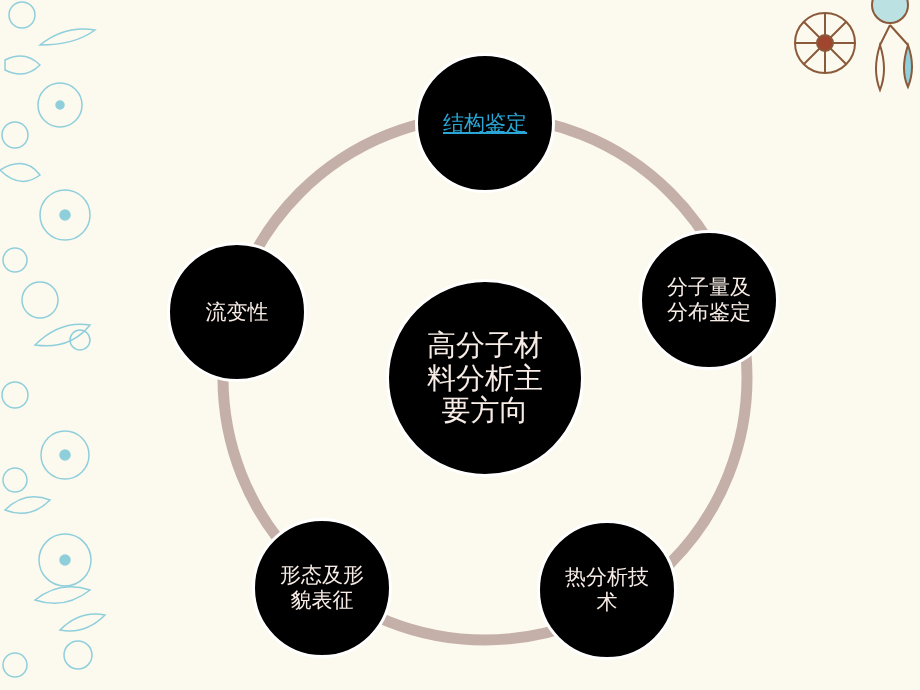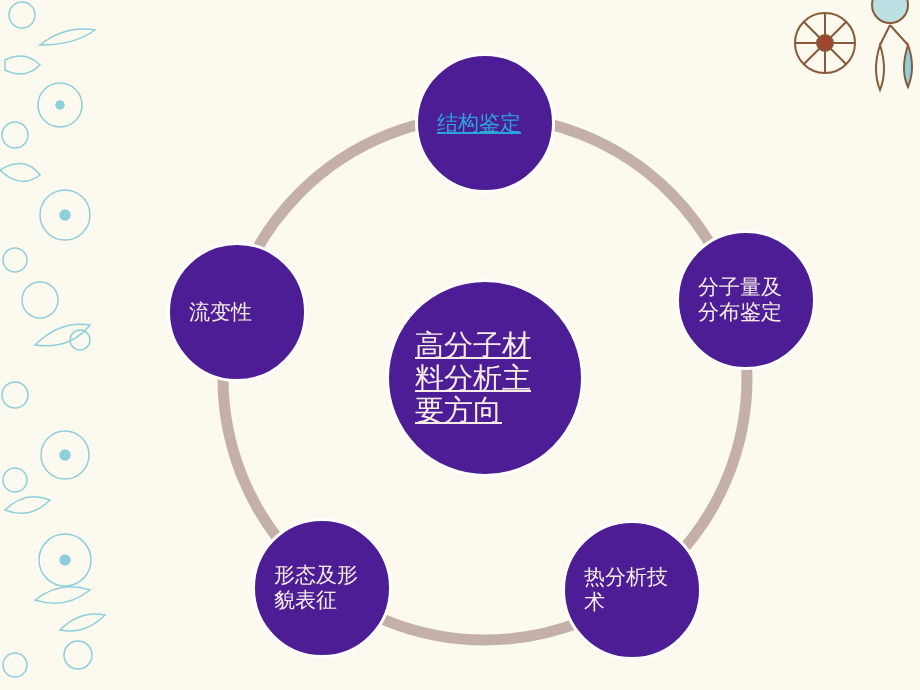--- a/index.html
+++ b/index.html
@@ -1,24 +1,24 @@
 <!DOCTYPE html>
 <html><head>
 <meta charset="utf-8">
 <style>
   html, body { margin: 0; padding: 0; }
   body { width: 920px; height: 690px; background: #fcf9ee; position: relative; overflow: hidden; font-family: "DejaVu Sans", sans-serif; }
   .floral-left { position: absolute; left: 0; top: 0; width: 115px; height: 690px; }
   .floral-right { position: absolute; left: 780px; top: 0; width: 140px; height: 95px; }
   .ring { position: absolute; left: 0; top: 0; width: 920px; height: 690px; }
-  .node { position: absolute; border-radius: 50%; background: #4c1d95; border: 3px solid #ffffff; box-sizing: border-box; display: flex; align-items: center; justify-content: center; text-align: left; color: #f7ece6; }
+  .node { position: absolute; border-radius: 50%; background: #000000; border: 3px solid #ffffff; box-sizing: border-box; display: flex; align-items: center; justify-content: center; text-align: center; color: #f7ece6; }
   .node span { display: block; line-height: 1.18; }
   .sat { width: 140px; height: 140px; font-size: 21px; }
   .sat span { width: 96px; }
-  .center { width: 198px; height: 198px; font-size: 29px; text-decoration: underline; }
+  .center { width: 198px; height: 198px; font-size: 29px; }
   .center span { width: 140px; line-height: 1.12; }
   .link { color: #2aa6d6; text-decoration: underline; cursor: pointer; }
 </style>
 </head>
 <body>
 
 <svg class="floral-left" viewBox="0 0 115 690">
   <g fill="none" stroke="#8fcfdc" stroke-width="1.5">
     <circle cx="22" cy="15" r="13"></circle>
       <circle cx="60" cy="105" r="22"></circle>
@@ -64,25 +64,25 @@
 </svg>
 
 <div class="node center" style="left:386px; top:279px;">
   <span>高分子材料分析主要方向</span>
 </div>
 
 <div class="node sat" style="left:415px; top:53px;">
   <span class="link">结构鉴定</span>
 </div>
 
-<div class="node sat" style="left:676px; top:230px;">
+<div class="node sat" style="left:639px; top:230px;">
   <span>分子量及分布鉴定</span>
 </div>
 
-<div class="node sat" style="left:562px; top:520px;">
+<div class="node sat" style="left:537px; top:520px;">
   <span>热分析技术</span>
 </div>
 
 <div class="node sat" style="left:252px; top:518px;">
   <span>形态及形貌表征</span>
 </div>
 
 <div class="node sat" style="left:167px; top:242px;">
   <span>流变性</span>
 </div>

